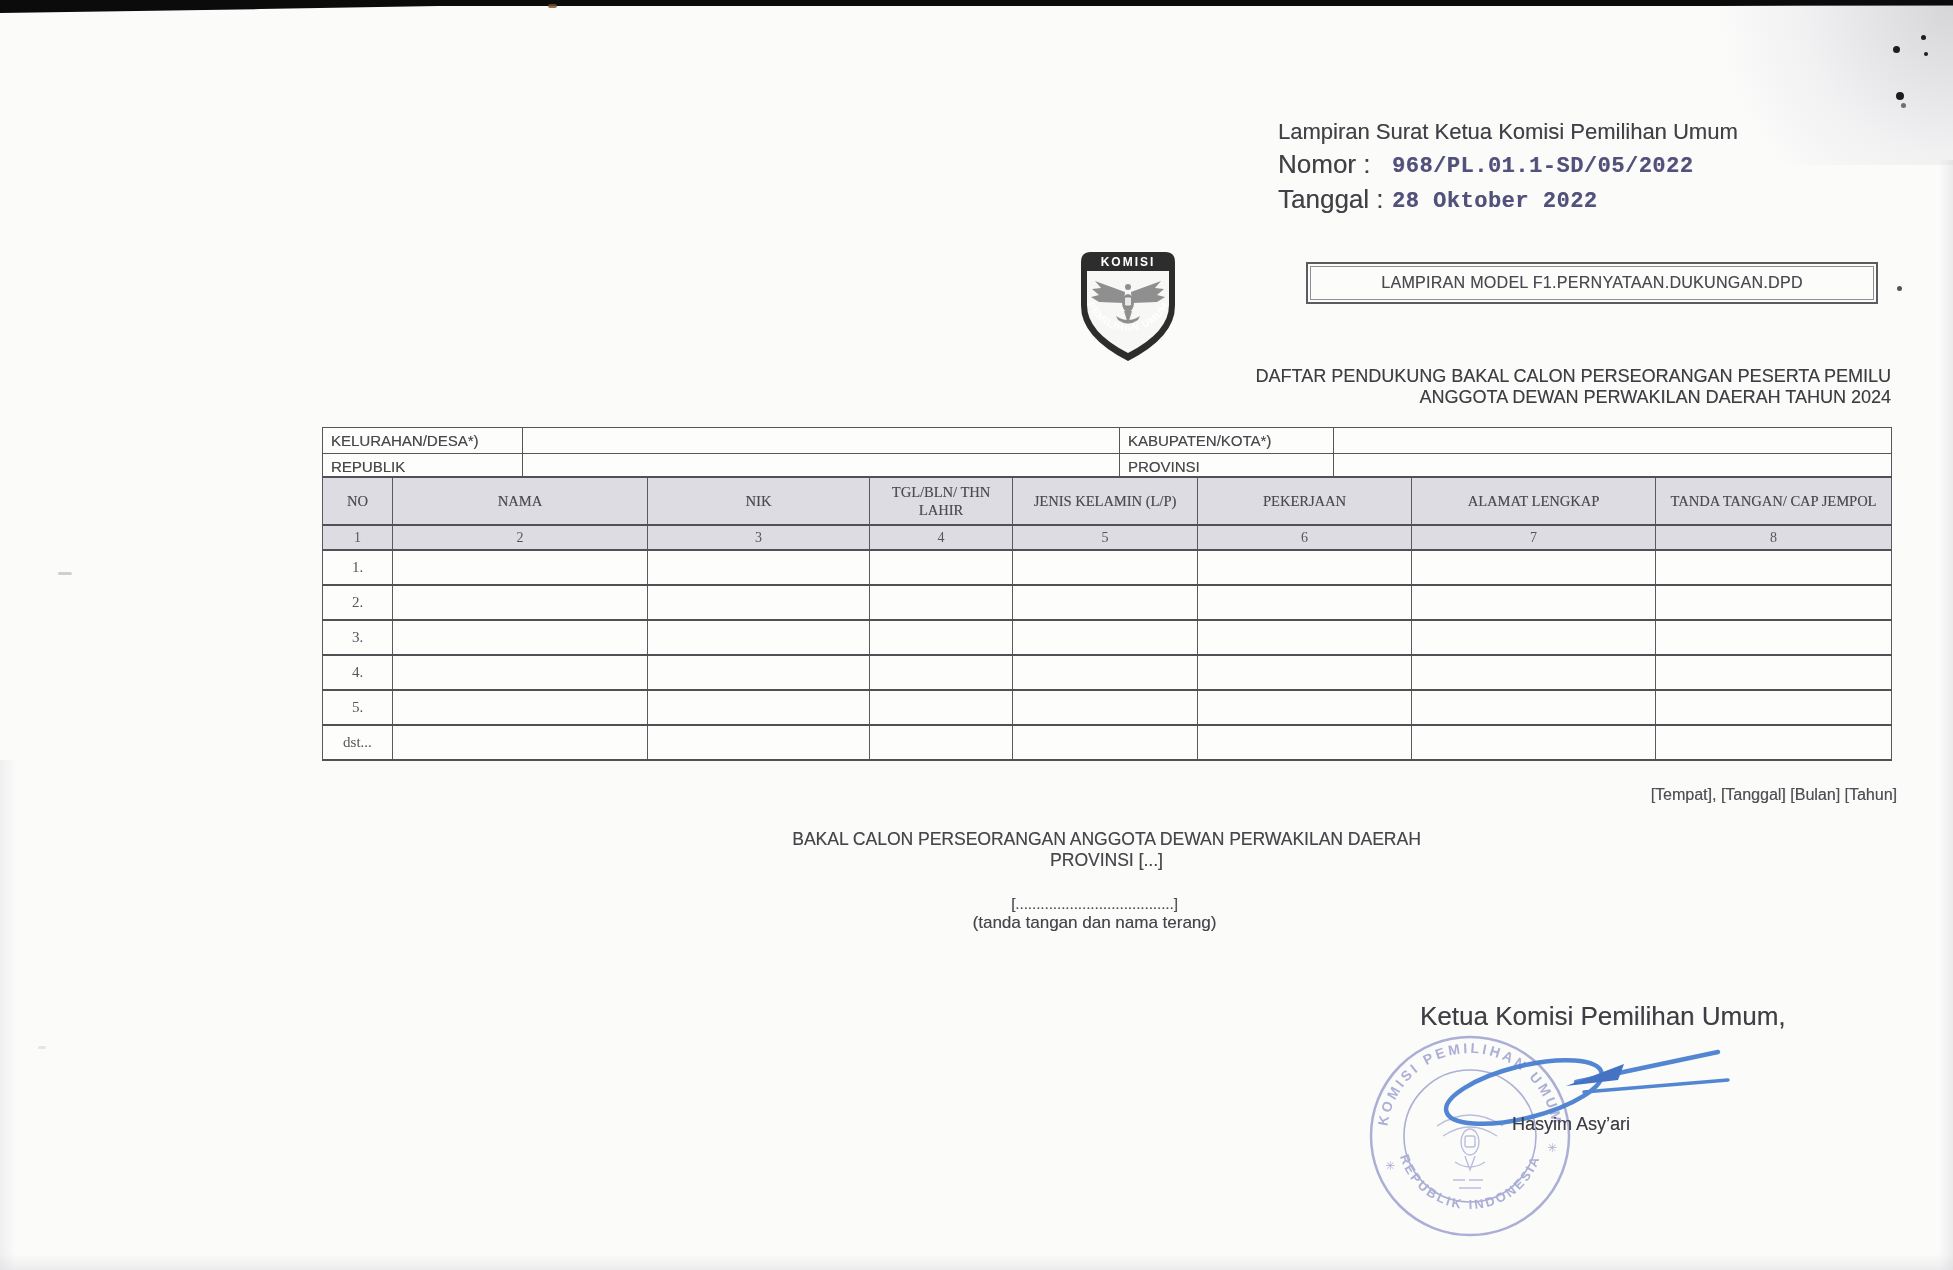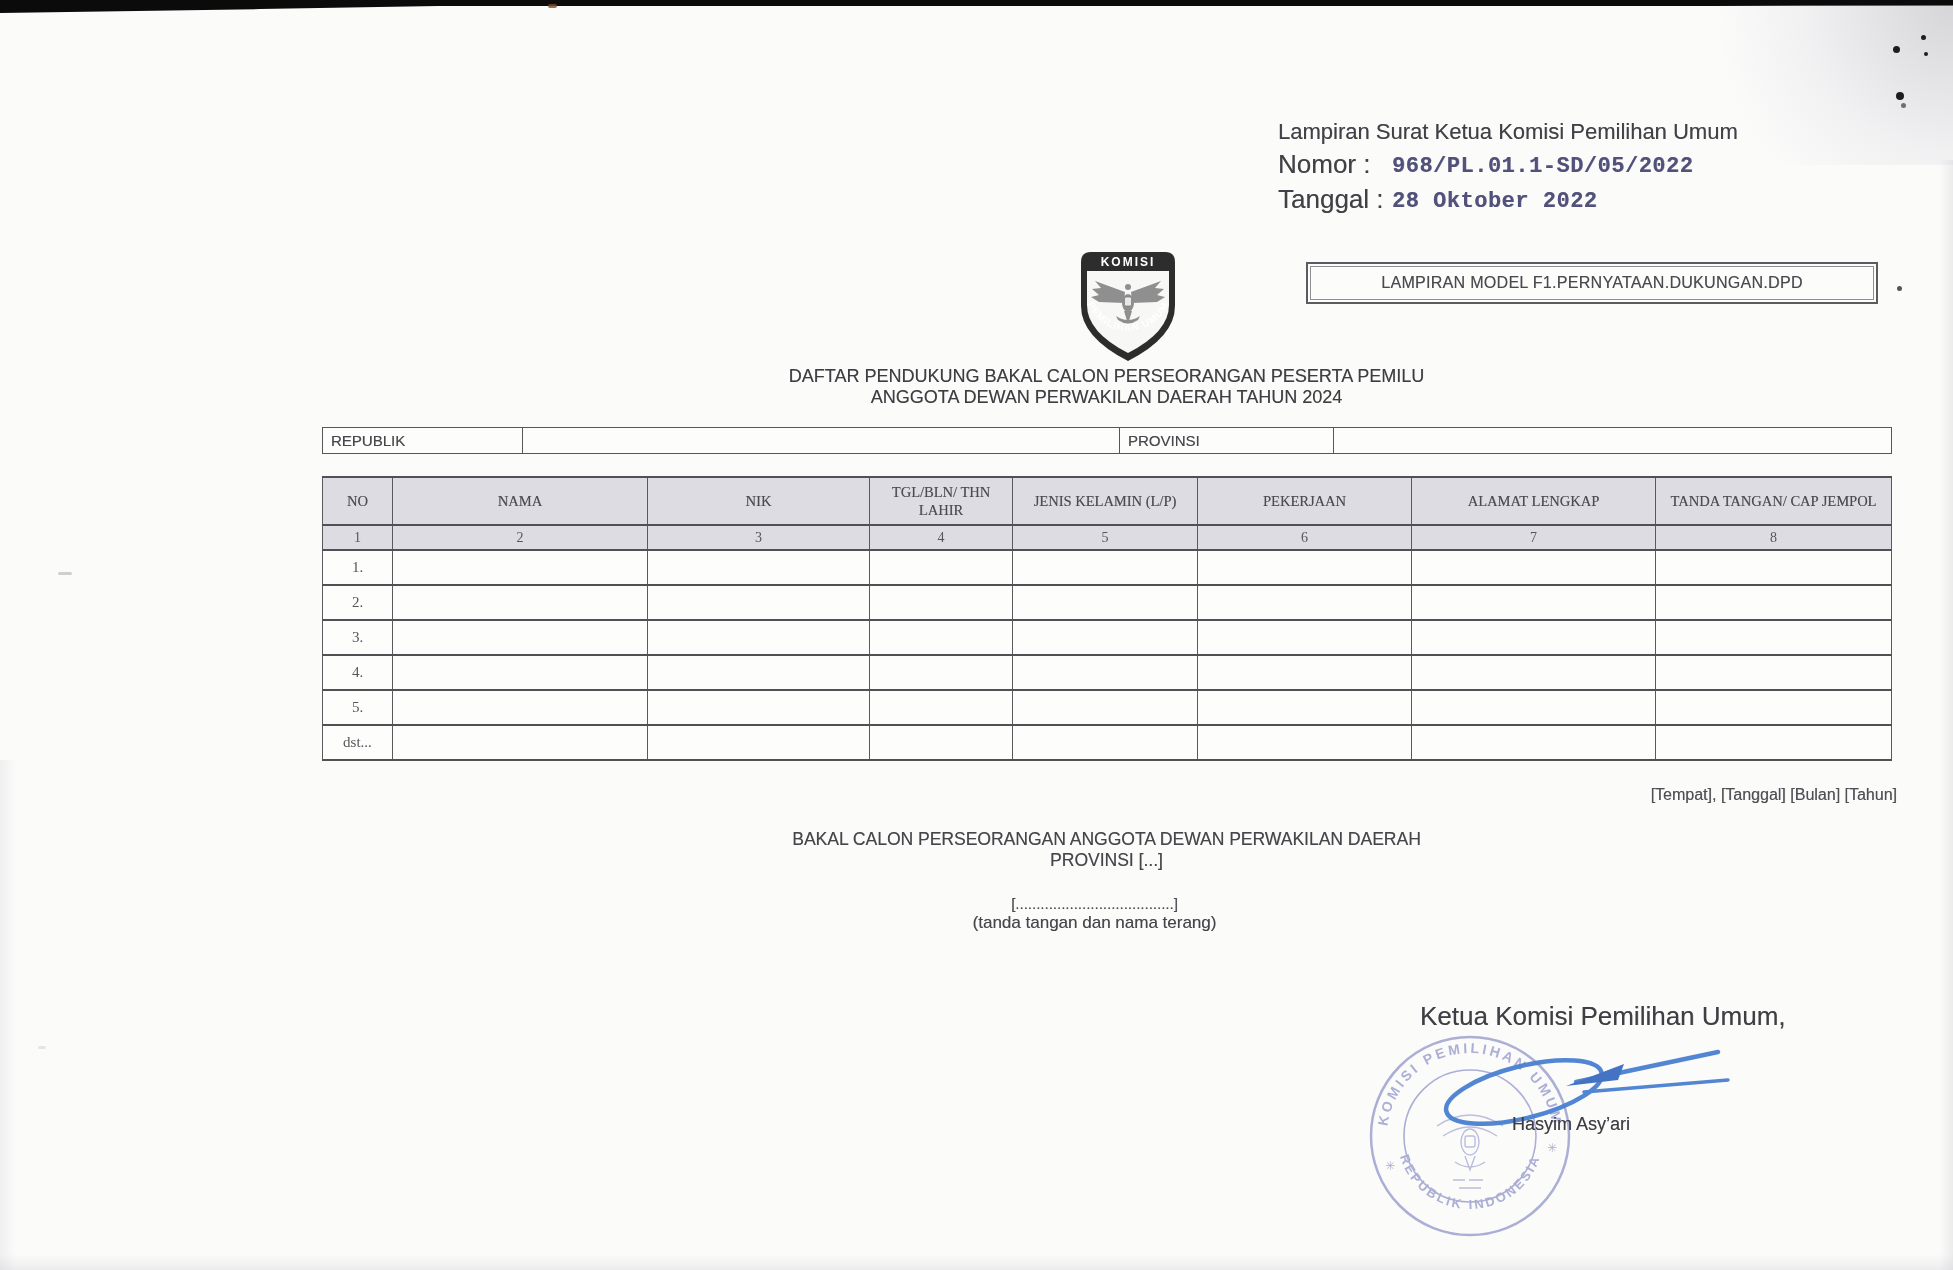--- a/index.html
+++ b/index.html
@@ -30,21 +30,21 @@
   .lh-row{display:flex;line-height:32px;}
   .lh-label{width:114px;font-size:26px;color:#404046;}
   .lh-value{font-family:"Liberation Mono","DejaVu Sans Mono",monospace;font-size:22px;font-weight:700;
     color:#51517c;letter-spacing:.5px;padding-top:3px;text-shadow:0.4px 0.4px 0.6px rgba(70,70,110,.5);}
   
   .model-box{left:1306px;top:262px;width:572px;height:42px;border:2px solid #5c5c60;
     background:#fcfcfb;box-sizing:border-box;padding:2px;}
   .model-box-inner{border:1px solid #8e8e93;height:100%;display:flex;align-items:center;justify-content:center;
     font-size:16px;letter-spacing:.3px;color:#49494f;box-sizing:border-box;}
   
-  .doc-title{left:322px;top:366px;width:1569px;text-align:center;}
+  .doc-title{left:322px;top:366px;width:1569px;text-align:right;}
   .doc-title div{font-size:18px;line-height:21px;color:#3d3d42;}
   
   table{border-collapse:collapse;table-layout:fixed;width:1569px;background:#fdfdfc;}
   .info-table{left:322px;top:427px;}
   .info-table td{border:1.5px solid #57575b;height:25px;font-size:15px;color:#47474c;
     padding:0 8px;vertical-align:middle;}
   .main-table{left:322px;top:476px;font-family:Liberation Serif, serif;}
   .main-table th,.main-table td{border-left:1px solid #5a5a5e;border-right:1px solid #5a5a5e;
     border-top:2px solid #515155;border-bottom:2px solid #515155;}
   .main-table th{height:46px;background:#dcdce2;font-weight:400;font-size:14.5px;line-height:1.25;
@@ -131,20 +131,26 @@
   </div>
 
   <table class="abs info-table">
     <colgroup>
         <col style="width:200px">
         <col style="width:597px">
         <col style="width:214px">
         <col style="width:558px">
       </colgroup>
     <tbody>
+        <tr>
+      <td class="ink">KELURAHAN/DESA*)</td>
+      <td></td>
+      <td class="ink">KABUPATEN/KOTA*)</td>
+      <td></td>
+    </tr>
     <tr>
       <td class="ink">REPUBLIK</td>
       <td></td>
       <td class="ink">PROVINSI</td>
       <td></td>
     </tr>
   </tbody>
     </table>
 
   <table class="abs main-table">

